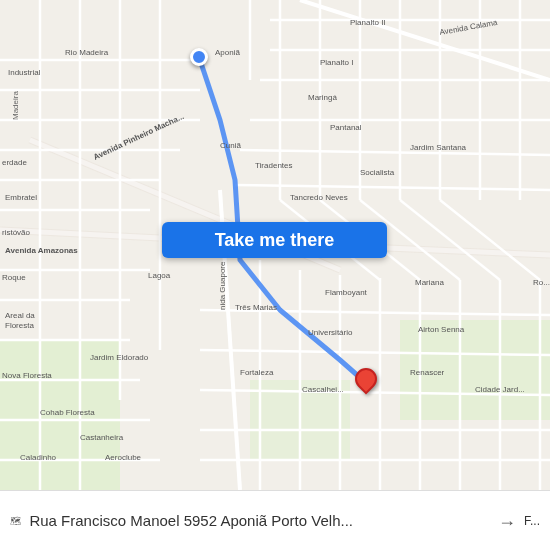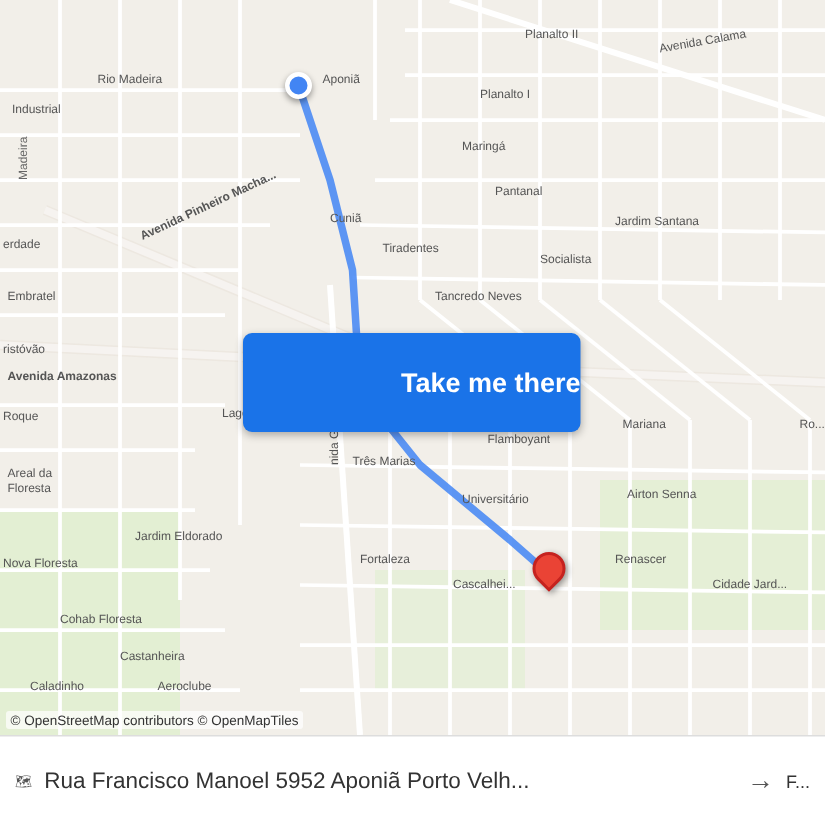--- a/index.html
+++ b/index.html
@@ -17,31 +17,30 @@
     #map-svg {
       width: 100%;
       height: 100%;
     }
 
     #take-me-there-btn {
       position: absolute;
       top: 222px;
       left: 162px;
       width: 225px;
-      height: 66px;
+      height: 36px;
       background: #1a73e8;
       color: white;
       border: none;
       border-radius: 6px;
       font-size: 18px;
       font-weight: bold;
       cursor: pointer;
       box-shadow: 0 2px 6px rgba(0,0,0,0.3);
       z-index: 10;
-      text-align: right;
     }
 
     
     .marker-start {
       position: absolute;
       top: 48px;
       left: 190px;
       width: 18px;
       height: 18px;
       background: #4285f4;
@@ -287,21 +286,20 @@
 
   
   <div class="marker-end">
     <div class="marker-end-inner"></div>
   </div>
 
   
   <button id="take-me-there-btn">Take me there</button>
 
   
-  <div class="osm-attribution">© OpenStreetMap contributors © OpenMapTiles</div>
 </div>
 
 <div id="footer">
   <span id="footer-logo">
     🗺
   </span>
   <span id="footer-address">Rua Francisco Manoel 5952 Aponiã Porto Velh...</span>
   <span id="footer-arrow">→</span>
   <span id="footer-dest">F...</span>
 </div>

